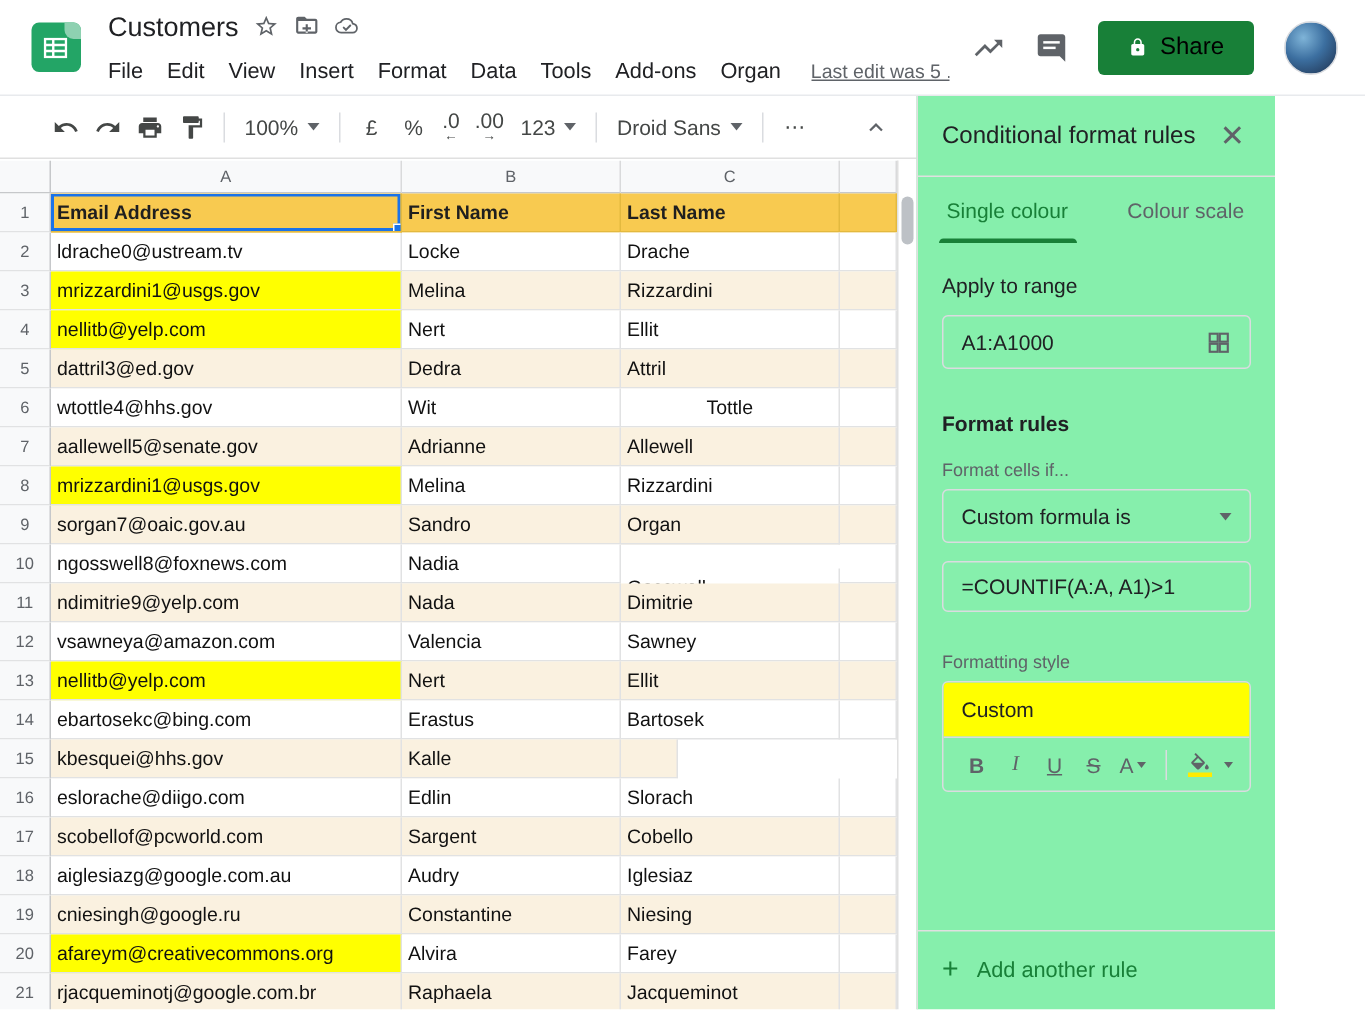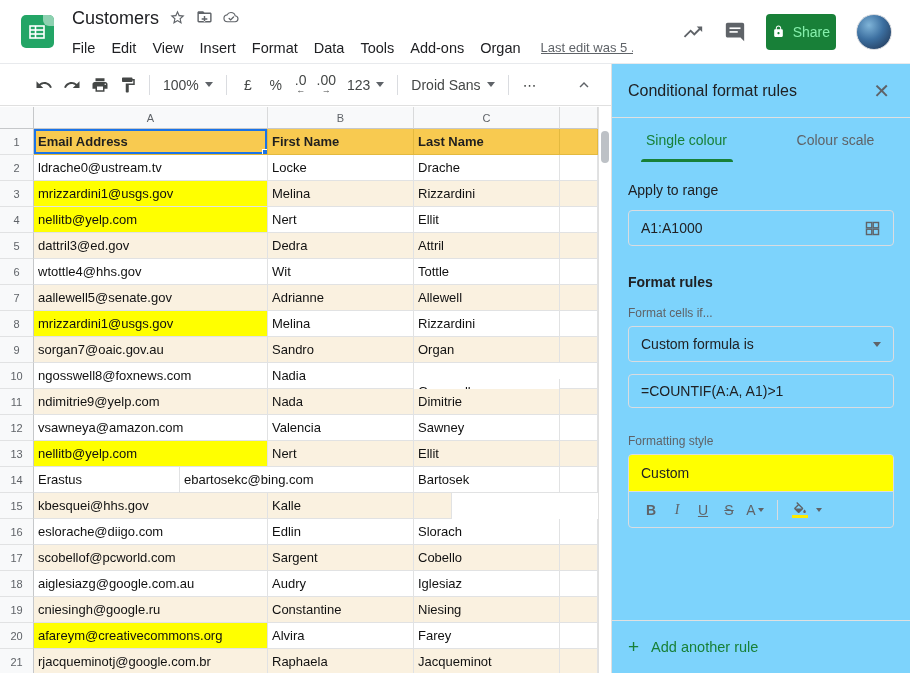--- a/index.html
+++ b/index.html
@@ -15,21 +15,21 @@
   .title-block { display:flex; flex-direction:column; justify-content:center; gap:10px; }
   .title-row { display:flex; align-items:center; gap:10px; }
   .doc-title { font-size:18px; color:#202124; line-height:22px; }
   .title-ico { color:#5f6368; display:flex; align-items:center; }
   .menu-row { display:flex; align-items:center; }
   .menu-item { font-size:14.5px; color:#202124; padding:1px 8px; border-radius:3px; cursor:pointer; }
   .menu-item:first-child { padding-left:0; }
   .last-edit { font-size:13px; color:#5f6368; text-decoration:underline; margin-left:12px; white-space:nowrap; max-width:92px; overflow:hidden; }
   .topbar-right { margin-left:auto; display:flex; align-items:center; gap:20px; padding-right:18px; }
   .tb-ico { color:#5f6368; display:flex; }
-  .share-btn { display:flex; align-items:center; gap:8px; background:#188038; color:#86efac; border:none; border-radius:4px; height:36px; padding:0 6px; font-size:14px; font-weight:500; font-family:inherit; cursor:pointer; }
+  .share-btn { display:flex; align-items:center; gap:8px; background:#188038; color:#000000; border:none; border-radius:4px; height:36px; padding:0 20px; font-size:16px; font-weight:500; font-family:inherit; cursor:pointer; }
   .avatar { width:36px; height:36px; border-radius:50%; background:radial-gradient(circle at 35% 30%, #7fb4d8 0%, #3c6fa0 45%, #1d2e4a 100%); border:1px solid #dadce0; }
 
   
   .toolbar { position:absolute; top:64px; left:0; width:611px; height:42px; background:#fff; border-bottom:1px solid #e0e0e0; display:flex; align-items:center; padding-left:30px; }
   .tbtn { display:flex; align-items:center; justify-content:center; min-width:26px; height:26px; border-radius:3px; color:#444746; cursor:pointer; margin:0 1px; }
   .tbtn svg { display:block; }
   .tb-divider { width:1px; height:20px; background:#dadce0; margin:0 7px; }
   .tb-text { font-size:14px; color:#444746; }
   .zoom-ctl, .fmt-ctl, .font-ctl { display:flex; align-items:center; gap:6px; padding:0 6px; height:26px; border-radius:3px; cursor:pointer; }
   .caret { width:0; height:0; border-left:4px solid transparent; border-right:4px solid transparent; border-top:5px solid #5f6368; }
@@ -48,21 +48,21 @@
   .cell.band { background:#faf1e0; }
   .cell.hdr { background:#f8ca50; font-weight:700; color:#1f1f1f; border-right-color:#e3b93f; border-bottom-color:#e3b93f; }
   .cell.dup { background:#ffff00; }
   .cell.selected { position:relative; box-shadow:inset 0 0 0 2px #1a73e8; }
   .cell.selected::after { content:""; position:absolute; right:-3px; bottom:-3px; width:6px; height:6px; background:#1a73e8; border:1px solid #fff; z-index:5; }
 
   .vscroll { position:absolute; top:107px; left:598px; width:13px; height:566px; background:#fff; border-left:1px solid #e0e0e0; }
   .vthumb { position:absolute; top:24px; left:2px; width:8px; height:32px; border-radius:4px; background:#bdc1c6; }
 
   
-  .panel { position:absolute; top:64px; left:611px; width:299px; height:609px; background:#7dd3fc; border-left:1px solid #e0e0e0; display:flex; flex-direction:column; }
+  .panel { position:absolute; top:64px; left:611px; width:239px; height:609px; background:#86efac; border-left:1px solid #e0e0e0; display:flex; flex-direction:column; }
   .panel-header { height:54px; display:flex; align-items:center; padding:0 16px; border-bottom:1px solid #e0e0e0; flex:none; }
   .panel-title { flex:1; font-size:16px; color:#202124; }
   .close-x { font-size:20px; color:#5f6368; cursor:pointer; padding:2px 4px; }
   .panel-tabs { display:flex; height:44px; flex:none; }
   .tab { flex:1; text-align:center; font-size:14px; font-weight:500; color:#5f6368; padding-top:14px; position:relative; cursor:pointer; }
   .tab.active { color:#188038; }
   .tab.active::after { content:""; position:absolute; bottom:0; left:50%; transform:translateX(-50%); width:92px; height:3px; background:#188038; border-radius:3px 3px 0 0; }
   .panel-body { padding:0 16px; flex:1; }
   .sec-label { font-size:14px; font-weight:500; color:#202124; margin-top:20px; }
   .sec-label.bold { font-weight:700; margin-top:28px; }
@@ -260,21 +260,21 @@
         <div class="rownum">5</div>
         <div class="cell band" style="width: 234px;">dattril3@ed.gov</div>
         <div class="cell band" style="width: 146px;">Dedra</div>
         <div class="cell band" style="width: 146px;">Attril</div>
         <div class="cell band" style="width: 38px;"></div>
       </div>
       <div class="row">
         <div class="rownum">6</div>
         <div class="cell" style="width: 234px;">wtottle4@hhs.gov</div>
         <div class="cell" style="width: 146px;">Wit</div>
-        <div class="cell" style="width: 146px;">Tottle</div>
+        <div class="cell" style="width: 146px; text-align: center;">Tottle</div>
         <div class="cell" style="width: 38px;"></div>
       </div>
       <div class="row">
         <div class="rownum">7</div>
         <div class="cell band" style="width: 234px;">aallewell5@senate.gov</div>
         <div class="cell band" style="width: 146px;">Adrianne</div>
         <div class="cell band" style="width: 146px;">Allewell</div>
         <div class="cell band" style="width: 38px;"></div>
       </div>
       <div class="row">
@@ -314,22 +314,22 @@
       </div>
       <div class="row">
         <div class="rownum">13</div>
         <div class="cell band dup" style="width: 234px;">nellitb@yelp.com</div>
         <div class="cell band" style="width: 146px;">Nert</div>
         <div class="cell band" style="width: 146px;">Ellit</div>
         <div class="cell band" style="width: 38px;"></div>
       </div>
       <div class="row">
         <div class="rownum">14</div>
+        <div class="cell" style="width: 234px;">ebartosekc@bing.com</div>
         <div class="cell" style="width: 146px;">Erastus</div>
-        <div class="cell" style="width: 234px;">ebartosekc@bing.com</div>
         <div class="cell" style="width: 146px;">Bartosek</div>
         <div class="cell" style="width: 38px;"></div>
       </div>
       <div class="row">
         <div class="rownum">15</div>
         <div class="cell band" style="width: 234px;">kbesquei@hhs.gov</div>
         <div class="cell band" style="width: 146px;">Kalle</div>
         <div class="cell band" style="width: 38px;"></div>
       </div>
       <div class="row">

